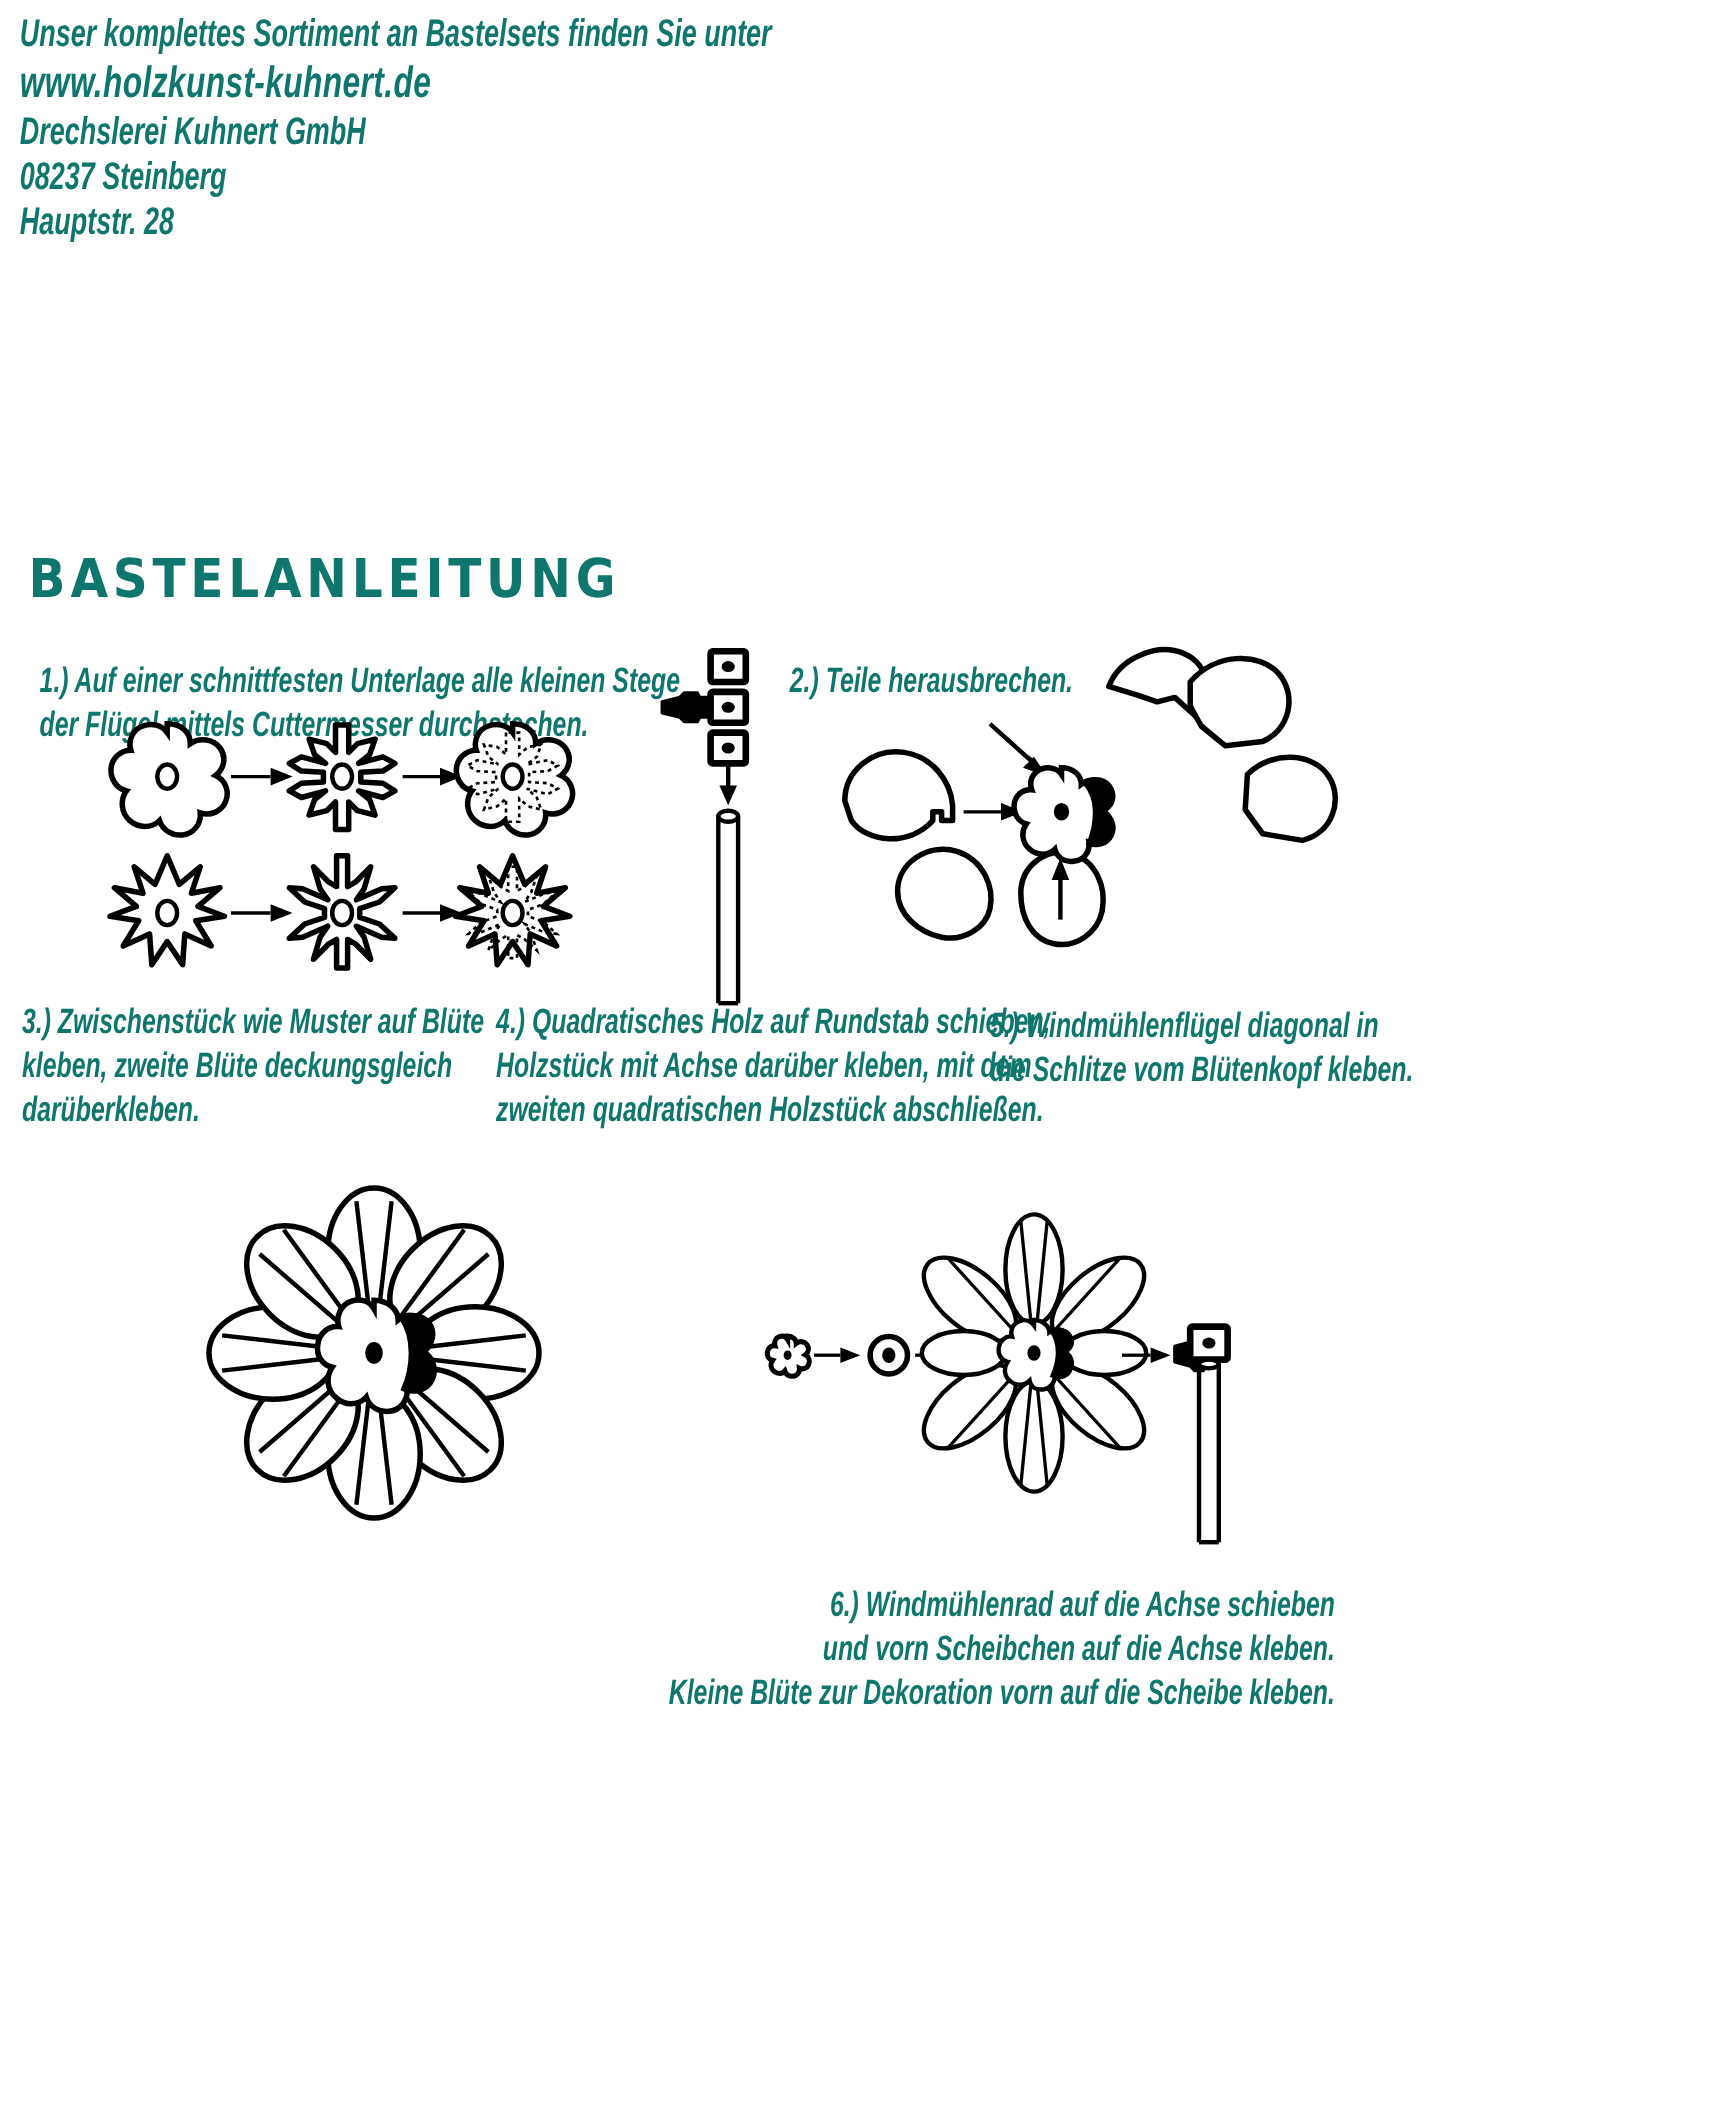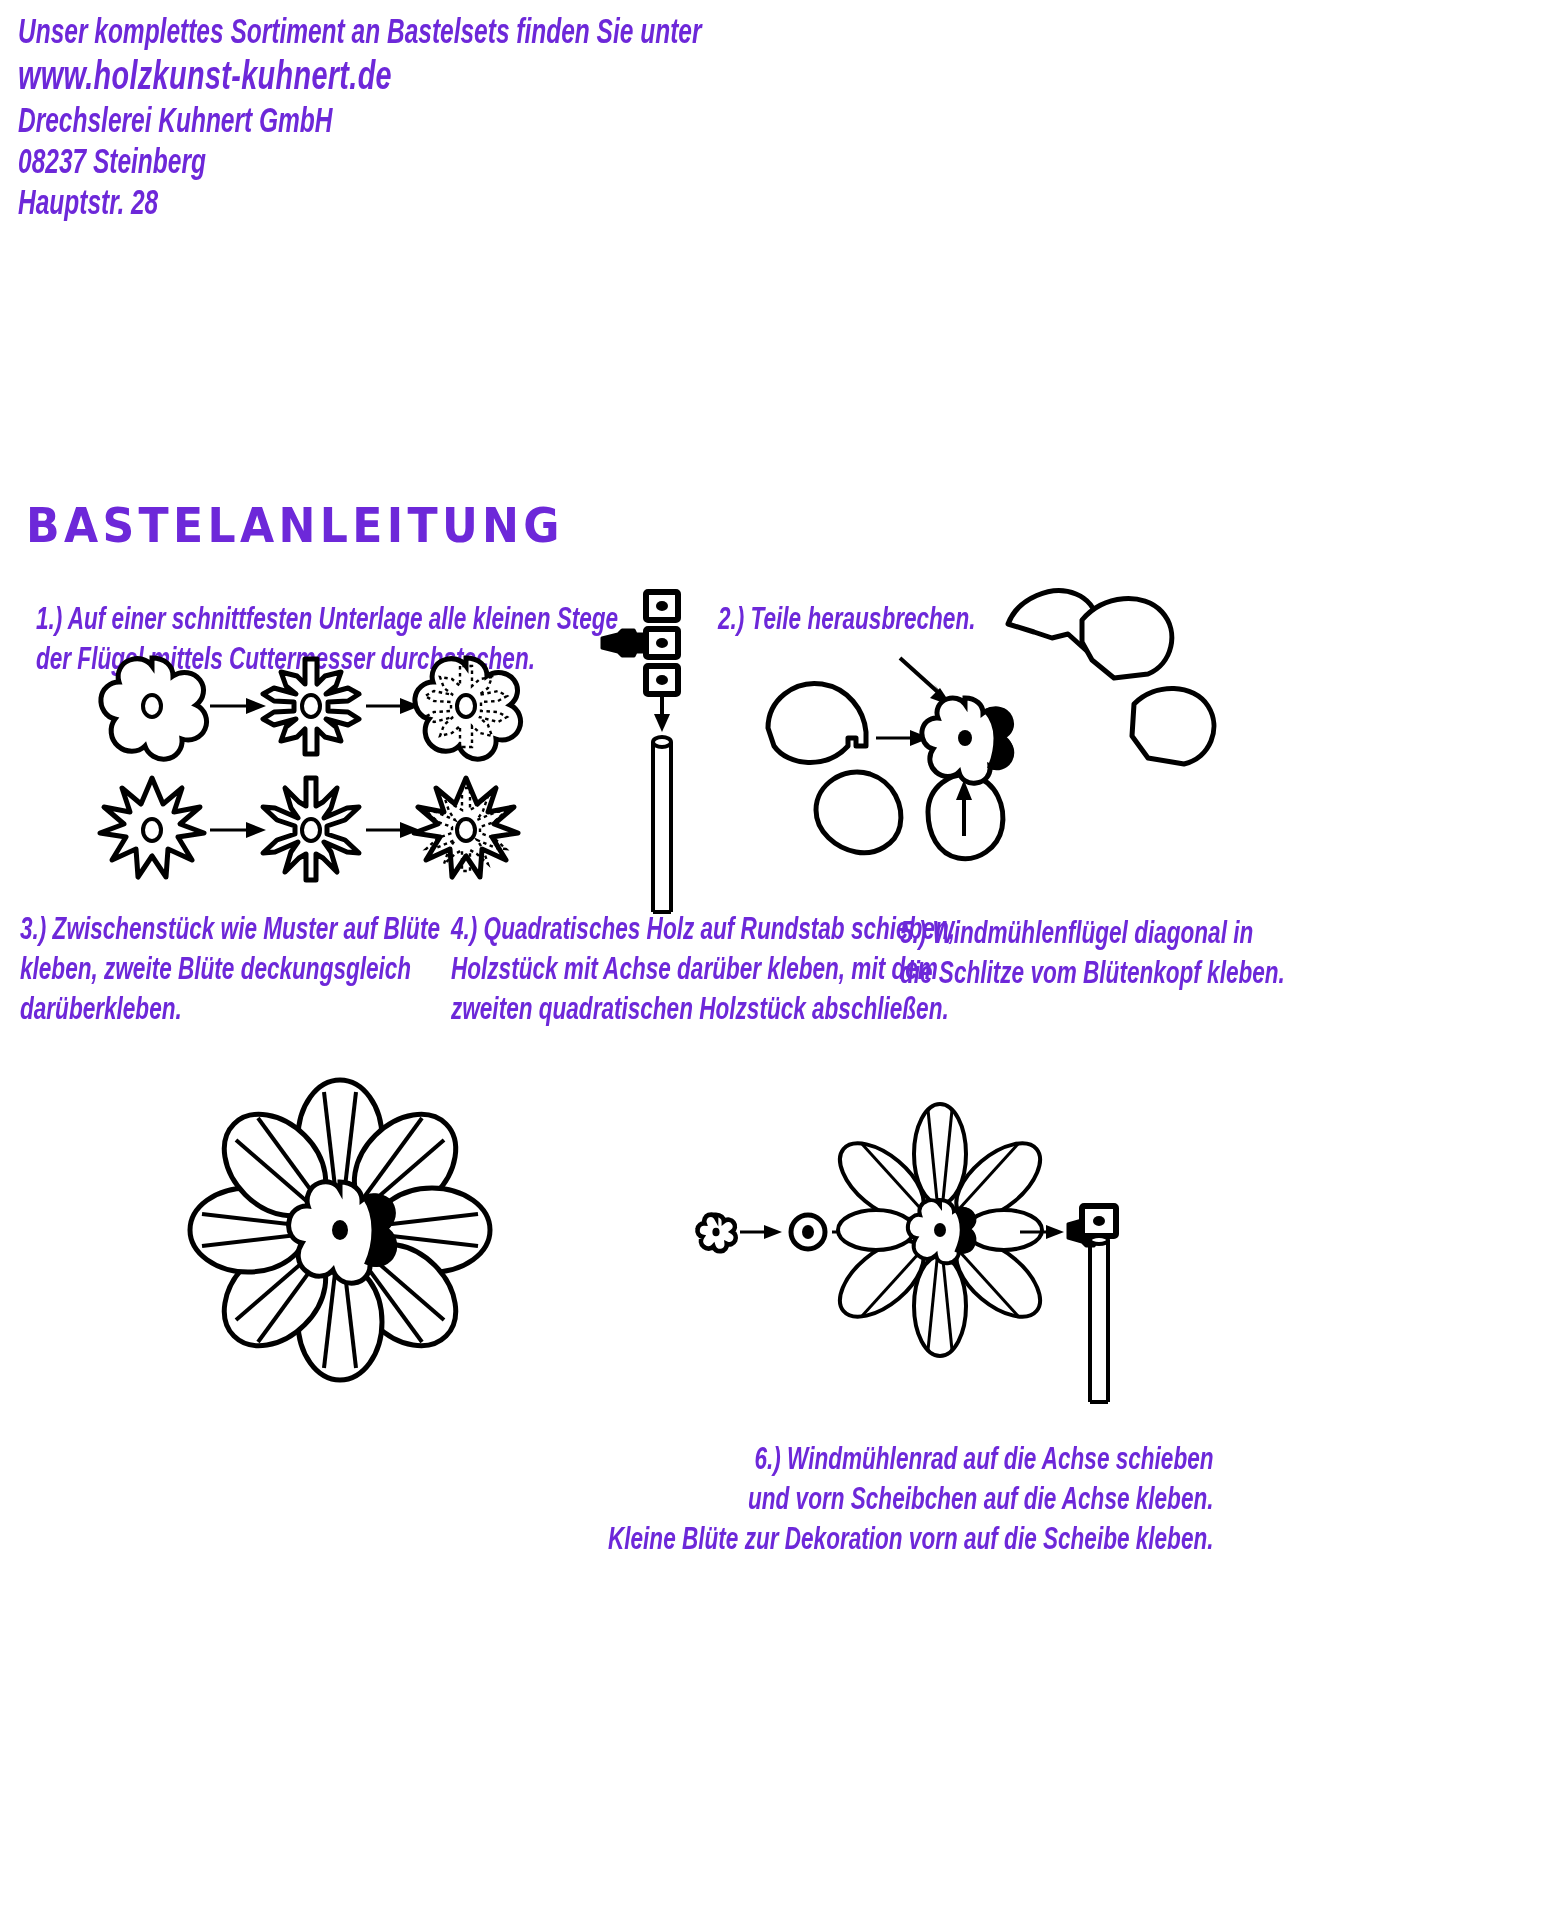--- a/index.html
+++ b/index.html
@@ -7,21 +7,21 @@
     padding: 0;
     background: #ffffff;
   }
   .page {
     position: relative;
     width: 1557px;
     height: 1920px;
     background: #ffffff;
     overflow: hidden;
     font-family: "Liberation Sans", sans-serif;
-    color: #6d28d9;
+    color: #0f766e;
   }
 
   
   .header { position: absolute; left: 18px; top: 10px; }
   .h-line {
     display: block;
     font-size: 35px;
     line-height: 41px;
     transform: scaleX(0.70);
     transform-origin: left center;

